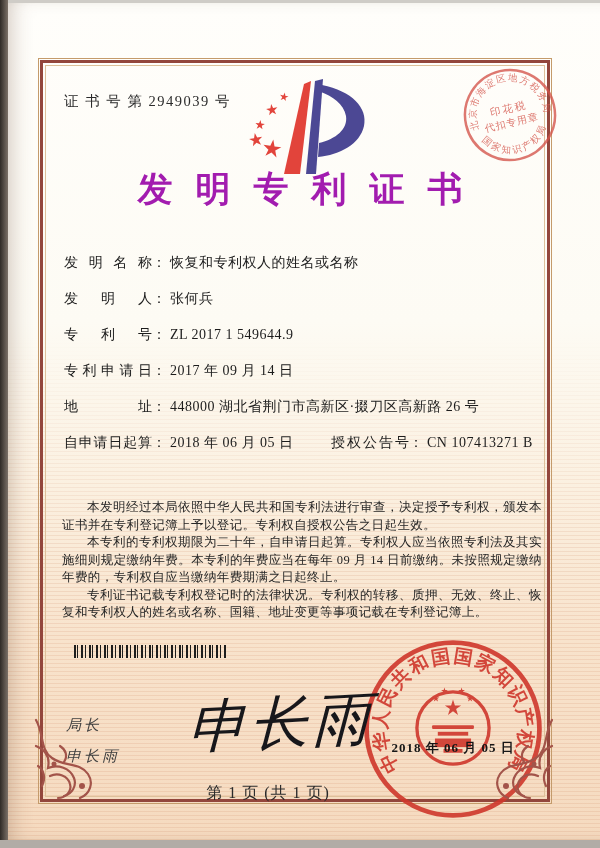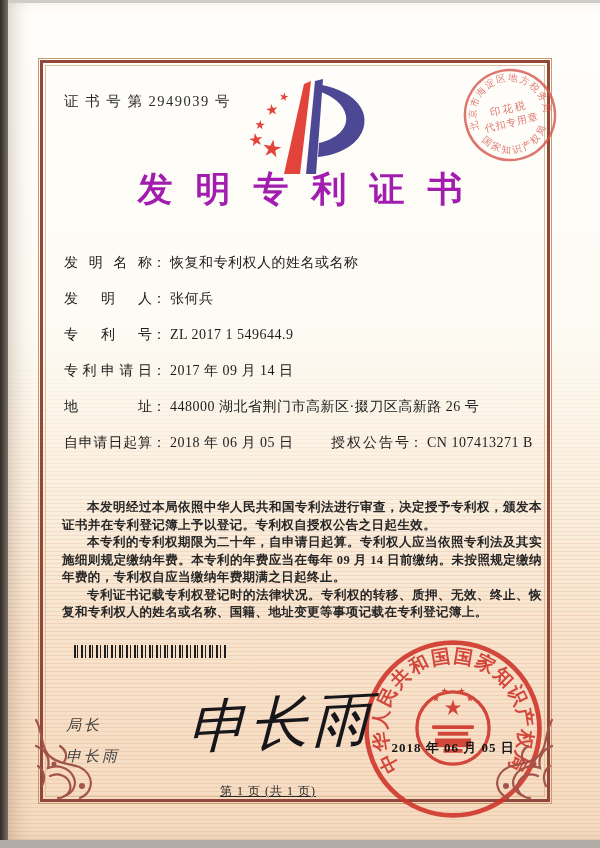--- a/index.html
+++ b/index.html
@@ -29,37 +29,37 @@
 
   .fields{position:absolute;left:64px;top:252px;width:480px;z-index:3;font-size:14px;color:#1c1c1c;}
   .frow{margin-bottom:15px;line-height:21px;white-space:nowrap;}
   .flabel{display:inline-block;width:88px;text-align:justify;text-align-last:justify;vertical-align:top;}
   .fcolon{display:inline-block;margin-right:4px;}
   .fvalue{letter-spacing:.5px;}
   .grant-no{margin-left:34px;}
   .grant-no .flabel{width:78px;}
 
   .paras{position:absolute;left:62px;top:499px;width:480px;z-index:3;
-         font-size:12.5px;line-height:17.5px;color:#262626;letter-spacing:.4px;font-weight:bold;}
+         font-size:12.5px;line-height:17.5px;color:#262626;letter-spacing:.4px;}
   .paras p{margin:0;text-indent:2em;text-align:justify;}
 
   .barcode{position:absolute;left:74px;top:645px;width:152px;height:13px;z-index:3;
          background:repeating-linear-gradient(90deg,#1d1d1d 0 2px,transparent 2px 3px,#1d1d1d 3px 4px,
                     transparent 4px 7px,#1d1d1d 7px 9px,transparent 9px 11px,#1d1d1d 11px 12px,transparent 12px 15px);}
 
   .director{position:absolute;left:66px;top:716px;z-index:4;font-size:15px;color:#404040;letter-spacing:3px;font-style:italic;}
   .director div{margin-bottom:12px;}
   .signature{position:absolute;left:188px;top:684px;width:220px;z-index:4;
          font-size:58px;font-style:italic;font-weight:500;color:#17171b;letter-spacing:4px;
          transform:rotate(-3deg) skewX(-4deg);}
   .seal{position:absolute;left:358px;top:634px;width:190px;height:190px;z-index:3;opacity:.9;}
   .seal-date{position:absolute;left:362px;top:739px;width:182px;z-index:4;text-align:center;
          font-size:13px;font-weight:600;color:#161616;letter-spacing:1px;}
   .page-info{position:absolute;left:0;top:783px;width:536px;text-align:center;z-index:3;
-         font-size:12px;color:#2a2a2a;letter-spacing:1px;text-decoration:underline;}
+         font-size:16px;color:#2a2a2a;letter-spacing:1px;}
 
   .tax-stamp{position:absolute;left:450px;top:55px;width:120px;height:120px;z-index:4;
          opacity:.78;transform:rotate(-13deg);}
   .flourish{position:absolute;width:100px;height:100px;top:706px;z-index:4;}
   .flourish-left{left:30px;}
   .flourish-right{left:458px;transform:scaleX(-1);}
 </style>
 </head>
 <body>
 

